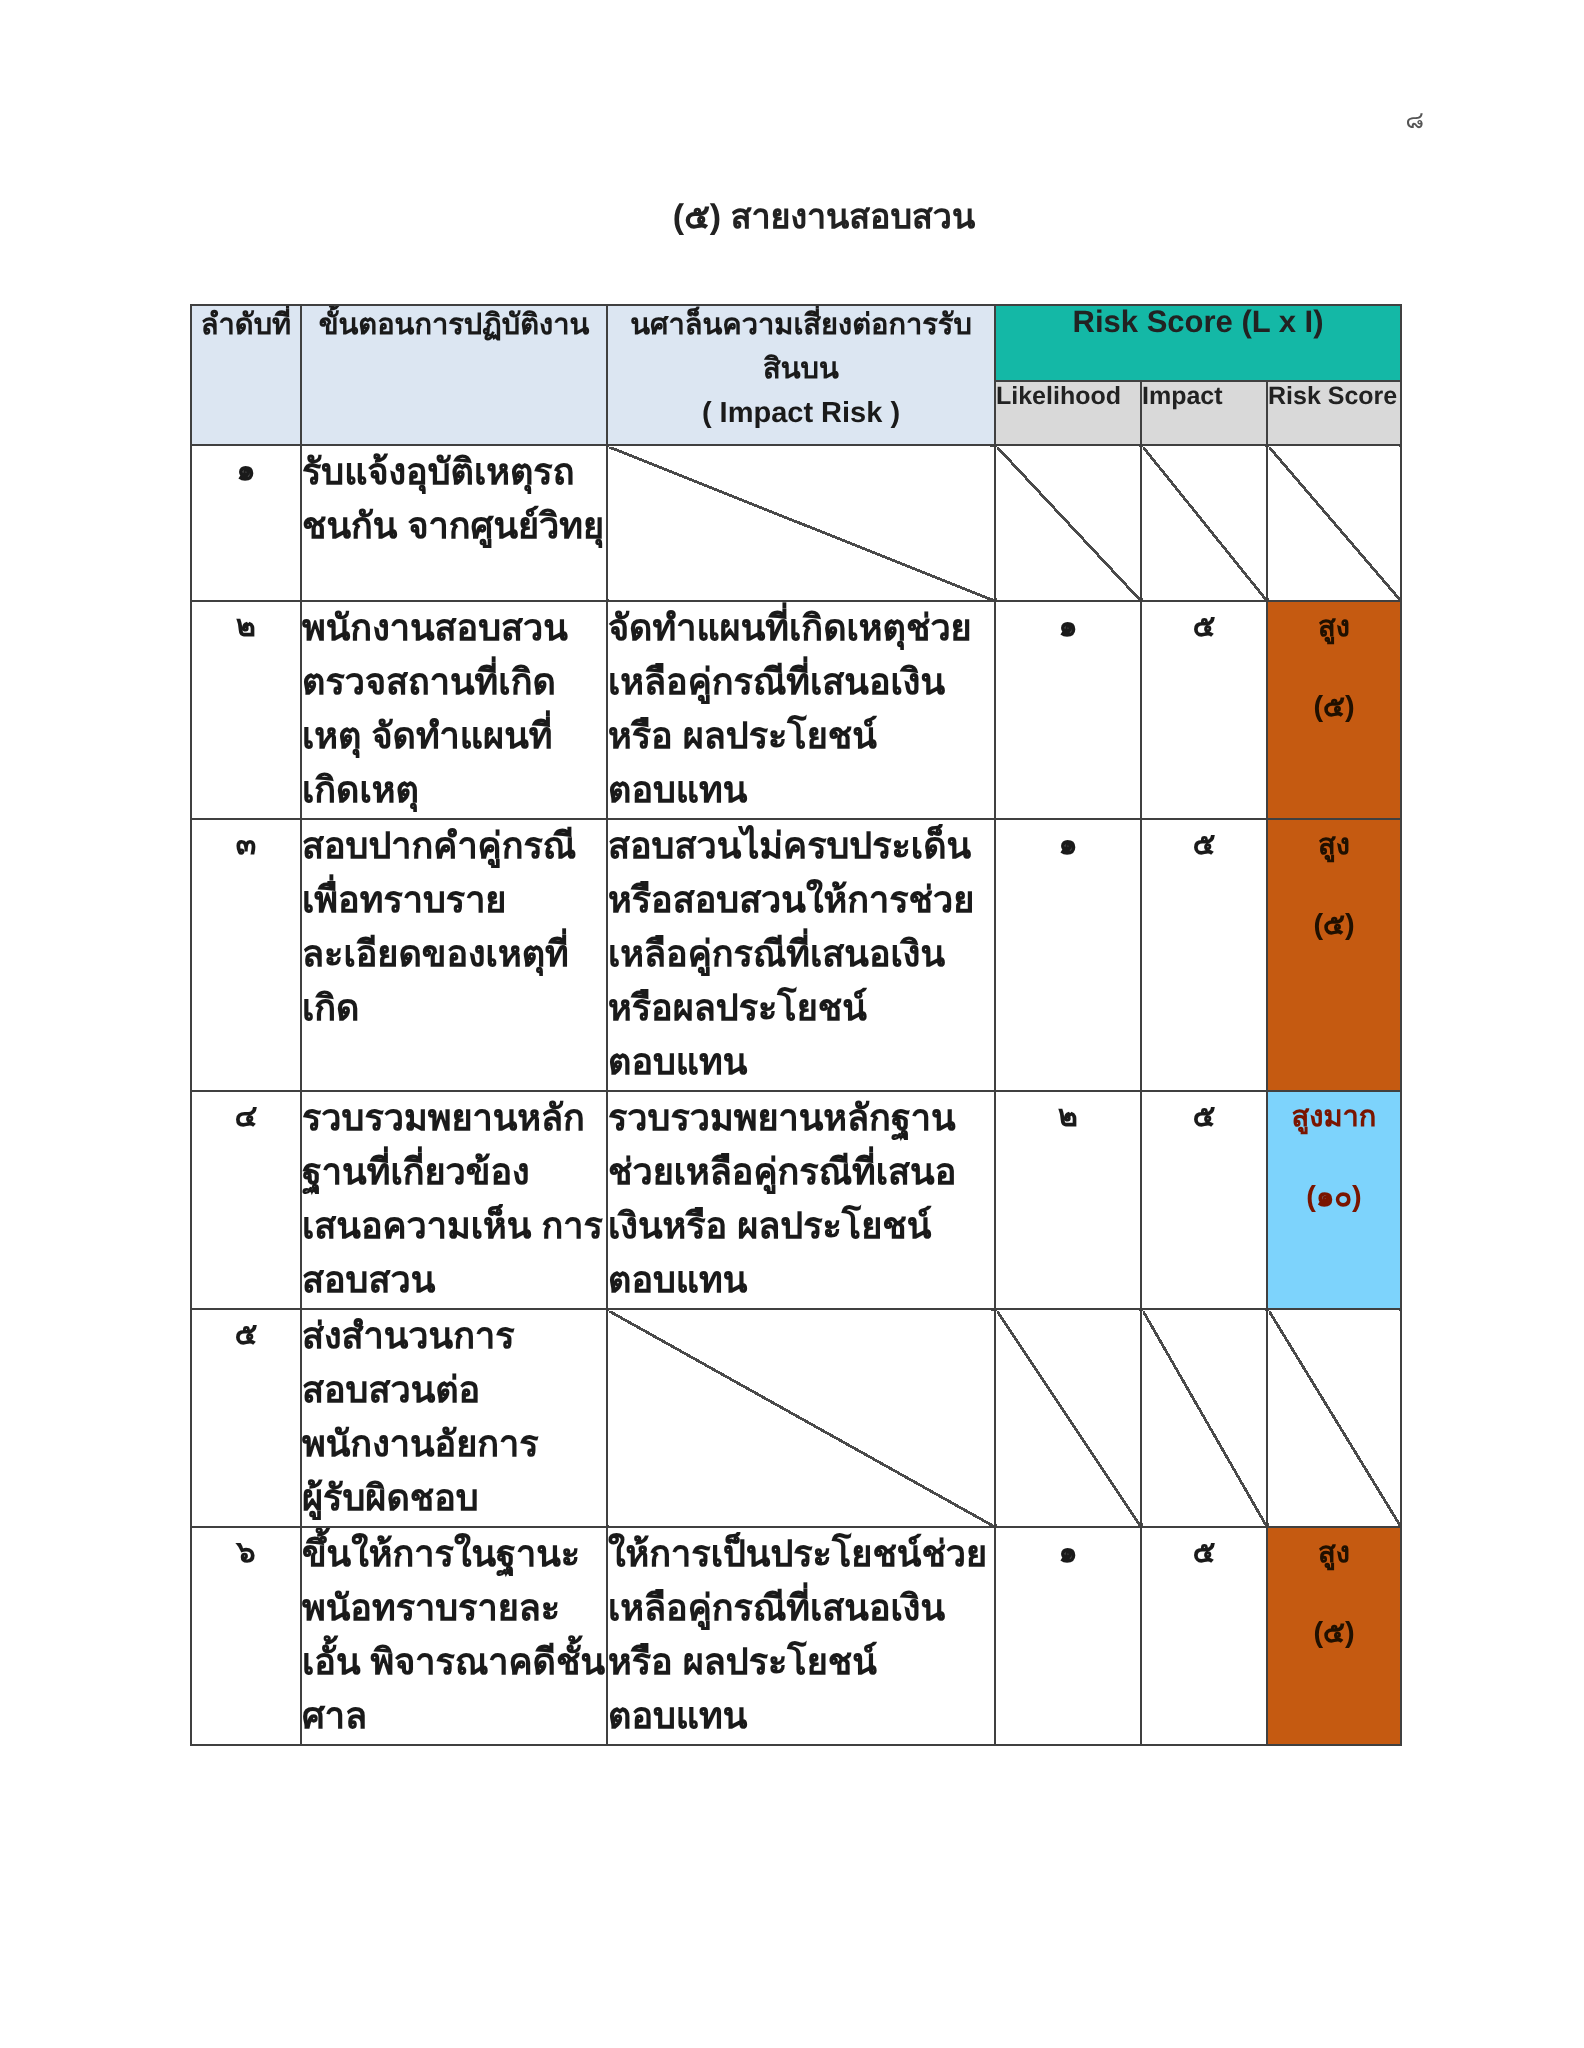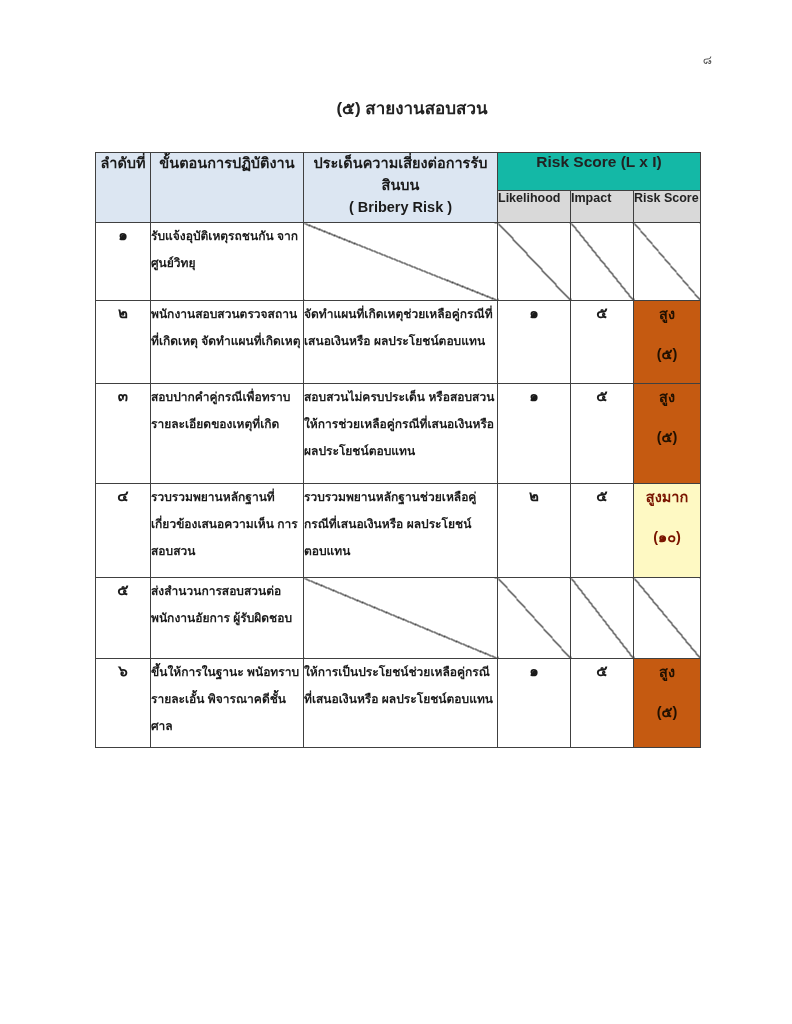--- a/index.html
+++ b/index.html
@@ -34,21 +34,21 @@
   }
   .h-gray{
     background:#d9d9d9;text-align:left;vertical-align:middle;
     font-size:12.5px;color:#222;
   }
   
   .c-no{
     text-align:center;padding-top:13px;font-size:15px;
   }
   .c-step,.c-risk{
-    padding:4px 8px 4px 9px;font-size:12px;line-height:27px;
+    padding:4px 8px 4px 9px;font-size:18px;line-height:27px;
     overflow-wrap:break-word;word-break:break-word;
   }
   .c-num{
     text-align:center;padding-top:13px;font-size:15px;
   }
   .c-score{
     text-align:center;padding-top:10px;font-size:14.5px;line-height:27px;margin-left:36px;
   }
   .score-value{margin-top:13px;}
   
@@ -81,22 +81,22 @@
       <col style="width:73px">
         <col style="width:63px">
         <col style="width:67px">
     </colgroup>
     <tbody>
 
       <tr class="hr1">
         <th class="h-blue" rowspan="2">ลำดับที่</th>
         <th class="h-blue" rowspan="2">ขั้นตอนการปฏิบัติงาน</th>
         <th class="h-blue" rowspan="2">
-          <div>ประเด็นความเสี่ยงต่อการรับสินบน</div>
-          <div>( Bribery Risk )</div>
+          <div>นศาล็นความเสี่ยงต่อการรับสินบน</div>
+          <div>( Impact Risk )</div>
         </th>
         <th class="h-peach" colspan="3">Risk Score (L x I)</th>
       </tr>
       <tr class="hr2">
         <th class="h-gray">Likelihood</th>
         <th class="h-gray">Impact</th>
         <th class="h-gray">Risk Score</th>
       </tr>
 
       <tr class="r1">
@@ -131,21 +131,21 @@
           <div class="score-value">(๕)</div>
         </td>
       </tr>
 
       <tr class="r4">
         <td class="c-no">๔</td>
         <td class="c-step">รวบรวมพยานหลักฐานที่เกี่ยวข้องเสนอความเห็น การสอบสวน</td>
         <td class="c-risk">รวบรวมพยานหลักฐานช่วยเหลือคู่กรณีที่เสนอเงินหรือ ผลประโยชน์ตอบแทน</td>
         <td class="c-num">๒</td>
         <td class="c-num">๕</td>
-        <td class="c-score" style="background: #fef9c3; color: rgb(122, 21, 0);">
+        <td class="c-score" style="background: #7dd3fc; color: rgb(122, 21, 0);">
           <div class="score-label">สูงมาก</div>
           <div class="score-value">(๑๐)</div>
         </td>
       </tr>
 
       <tr class="r5">
         <td class="c-no">๕</td>
         <td class="c-step">ส่งสำนวนการสอบสวนต่อ พนักงานอัยการ ผู้รับผิดชอบ</td>
         <td class="c-risk diag"></td>
         <td class="c-num diag"></td>

